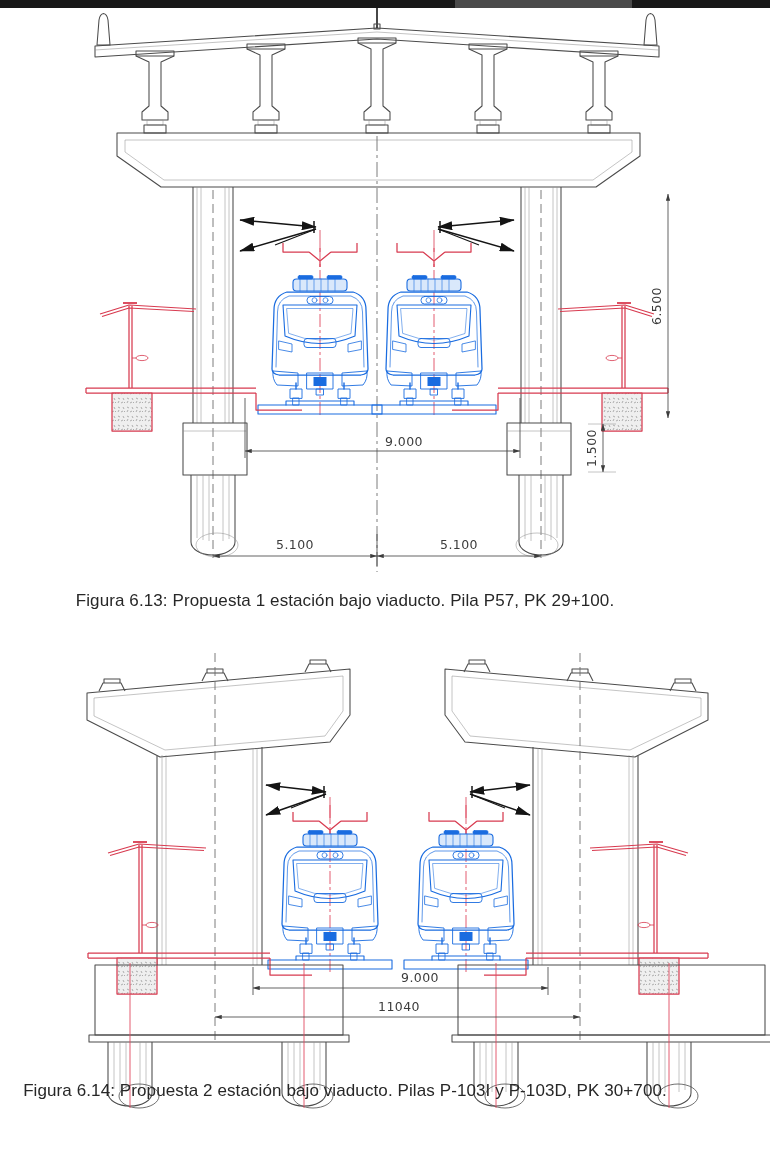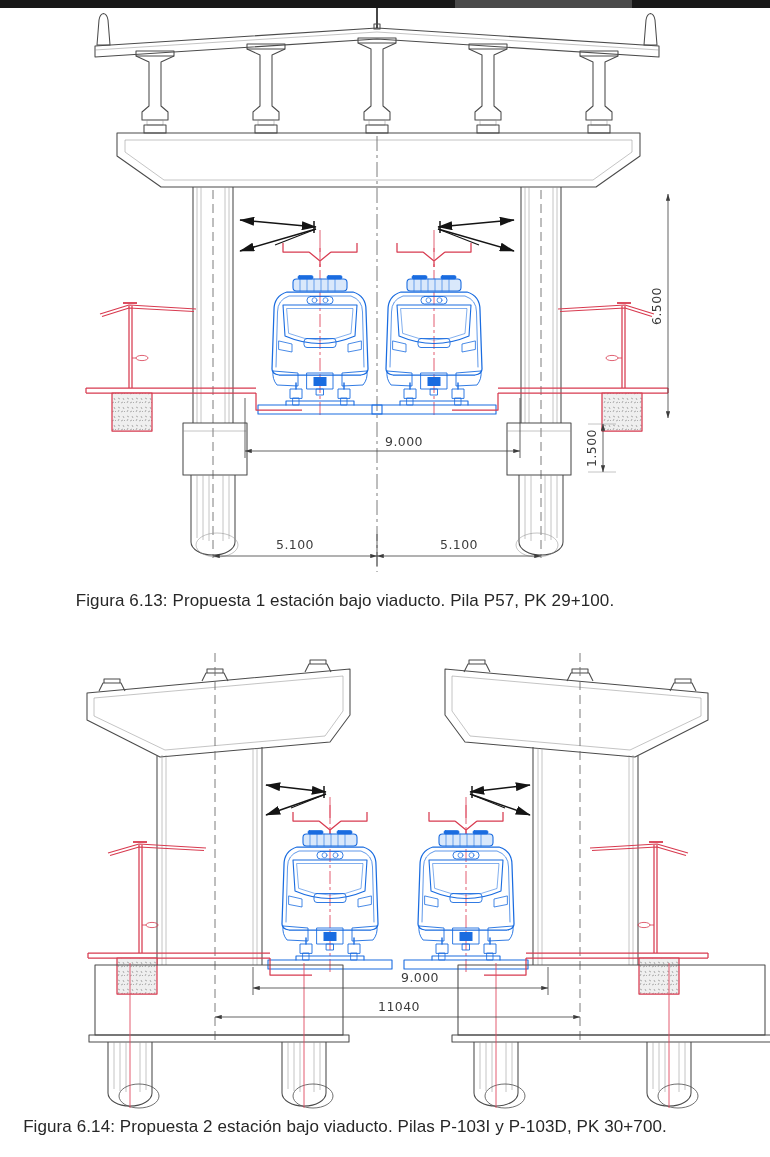--- a/index.html
+++ b/index.html
@@ -330,19 +330,19 @@
         <line class="dim" x1="253" y1="343" x2="548" y2="343" marker-start="url(#dimarrow)" marker-end="url(#dimarrow)"></line>
         <text class="dimtext" x="420" y="337" text-anchor="middle">9.000</text>
       </g>
       <g>
         <line class="dim" x1="215" y1="372" x2="580" y2="372" marker-start="url(#dimarrow)" marker-end="url(#dimarrow)"></line>
         <text class="dimtext" x="399" y="366" text-anchor="middle">11040</text>
       </g>
     </svg>
   </div>
 
-  <div class="caption" style="top:1117px">Figura 6.14: Propuesta 2 estación bajo viaducto. Pilas P-103I y P-103D, PK 30+700.</div>
+  <div class="caption" style="top:1081px">Figura 6.14: Propuesta 2 estación bajo viaducto. Pilas P-103I y P-103D, PK 30+700.</div>
 
   <div class="footer-rule">
     <span class="seg" style="left:455px;width:177px"></span>
   </div>
 
 </div>
 
 </body></html>

